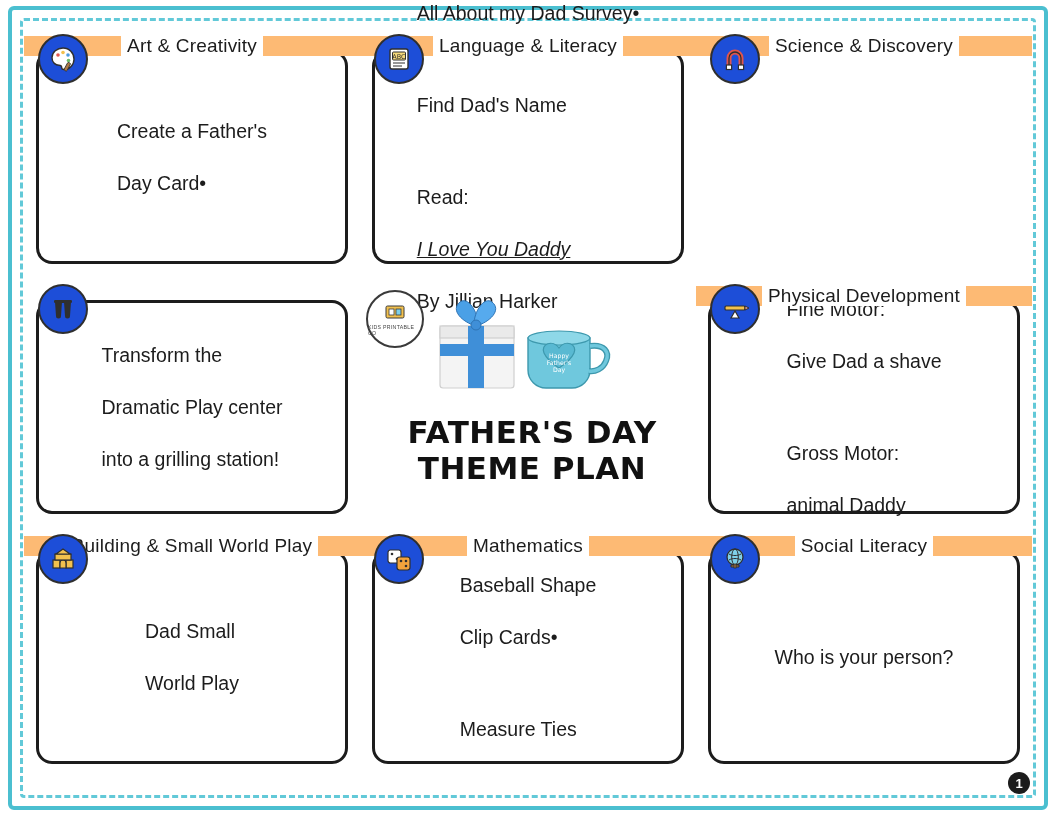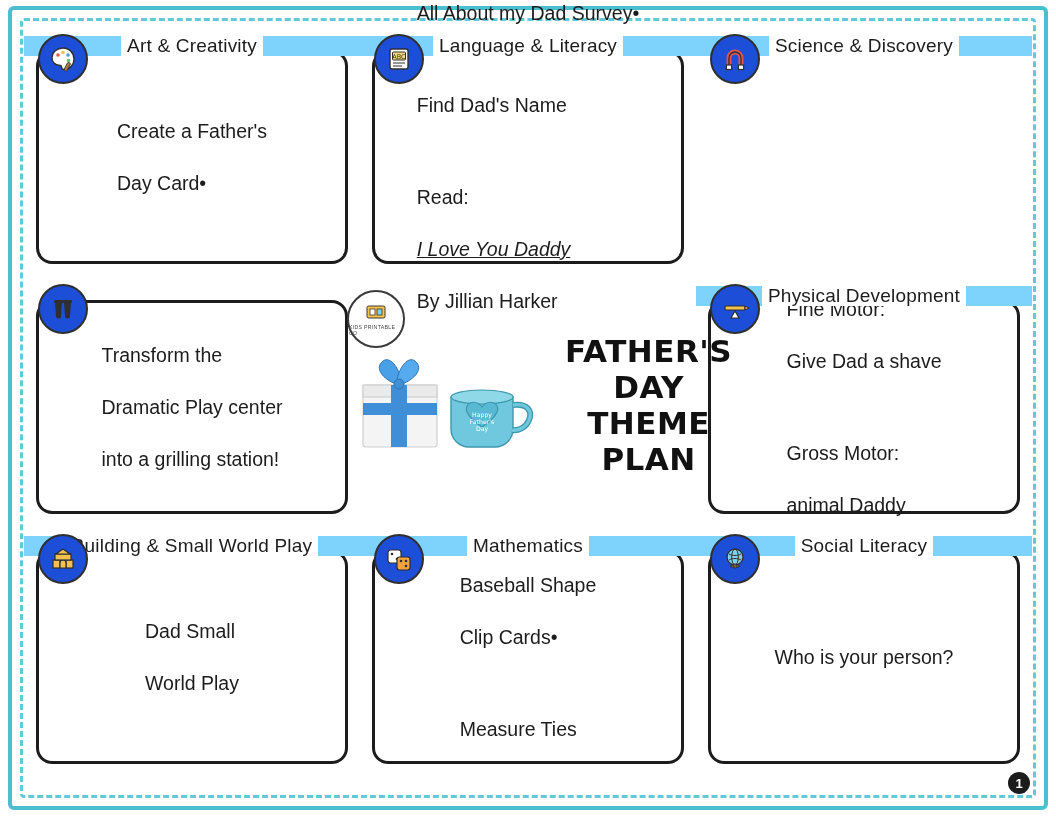--- a/index.html
+++ b/index.html
@@ -75,21 +75,21 @@
   .card-title {
     position: absolute;
     top: 8px;
     left: 0;
     right: 0;
     text-align: center;
     font-size: 19px;
     color: #1c1c1c;
     letter-spacing: 0.2px;
     z-index: 4;
-    background: #7dd3fc;
+    background: #fdba74;
     padding: 0 2px;
     line-height: 20px;
   }
   .card-title span { background: #fff; padding: 0 6px; }
 
   .card-body {
     font-size: 19.5px;
     line-height: 26px;
     color: #1c1c1c;
     padding: 8px 14px;
@@ -113,26 +113,26 @@
     display: flex;
     align-items: center;
     justify-content: center;
     overflow: hidden;
   }
   .badge svg { display: block; }
 
   
   .center-panel {
     position: absolute;
-    left: 345px;
+    left: 364px;
     top: 278px;
     width: 336px;
     height: 250px;
     display: flex;
-    flex-direction: row;
+    flex-direction: column;
     align-items: center;
     justify-content: flex-start;
     z-index: 8;
   }
   .logo-circle {
     position: absolute;
     left: 2px;
     top: 12px;
     width: 54px;
     height: 54px;

